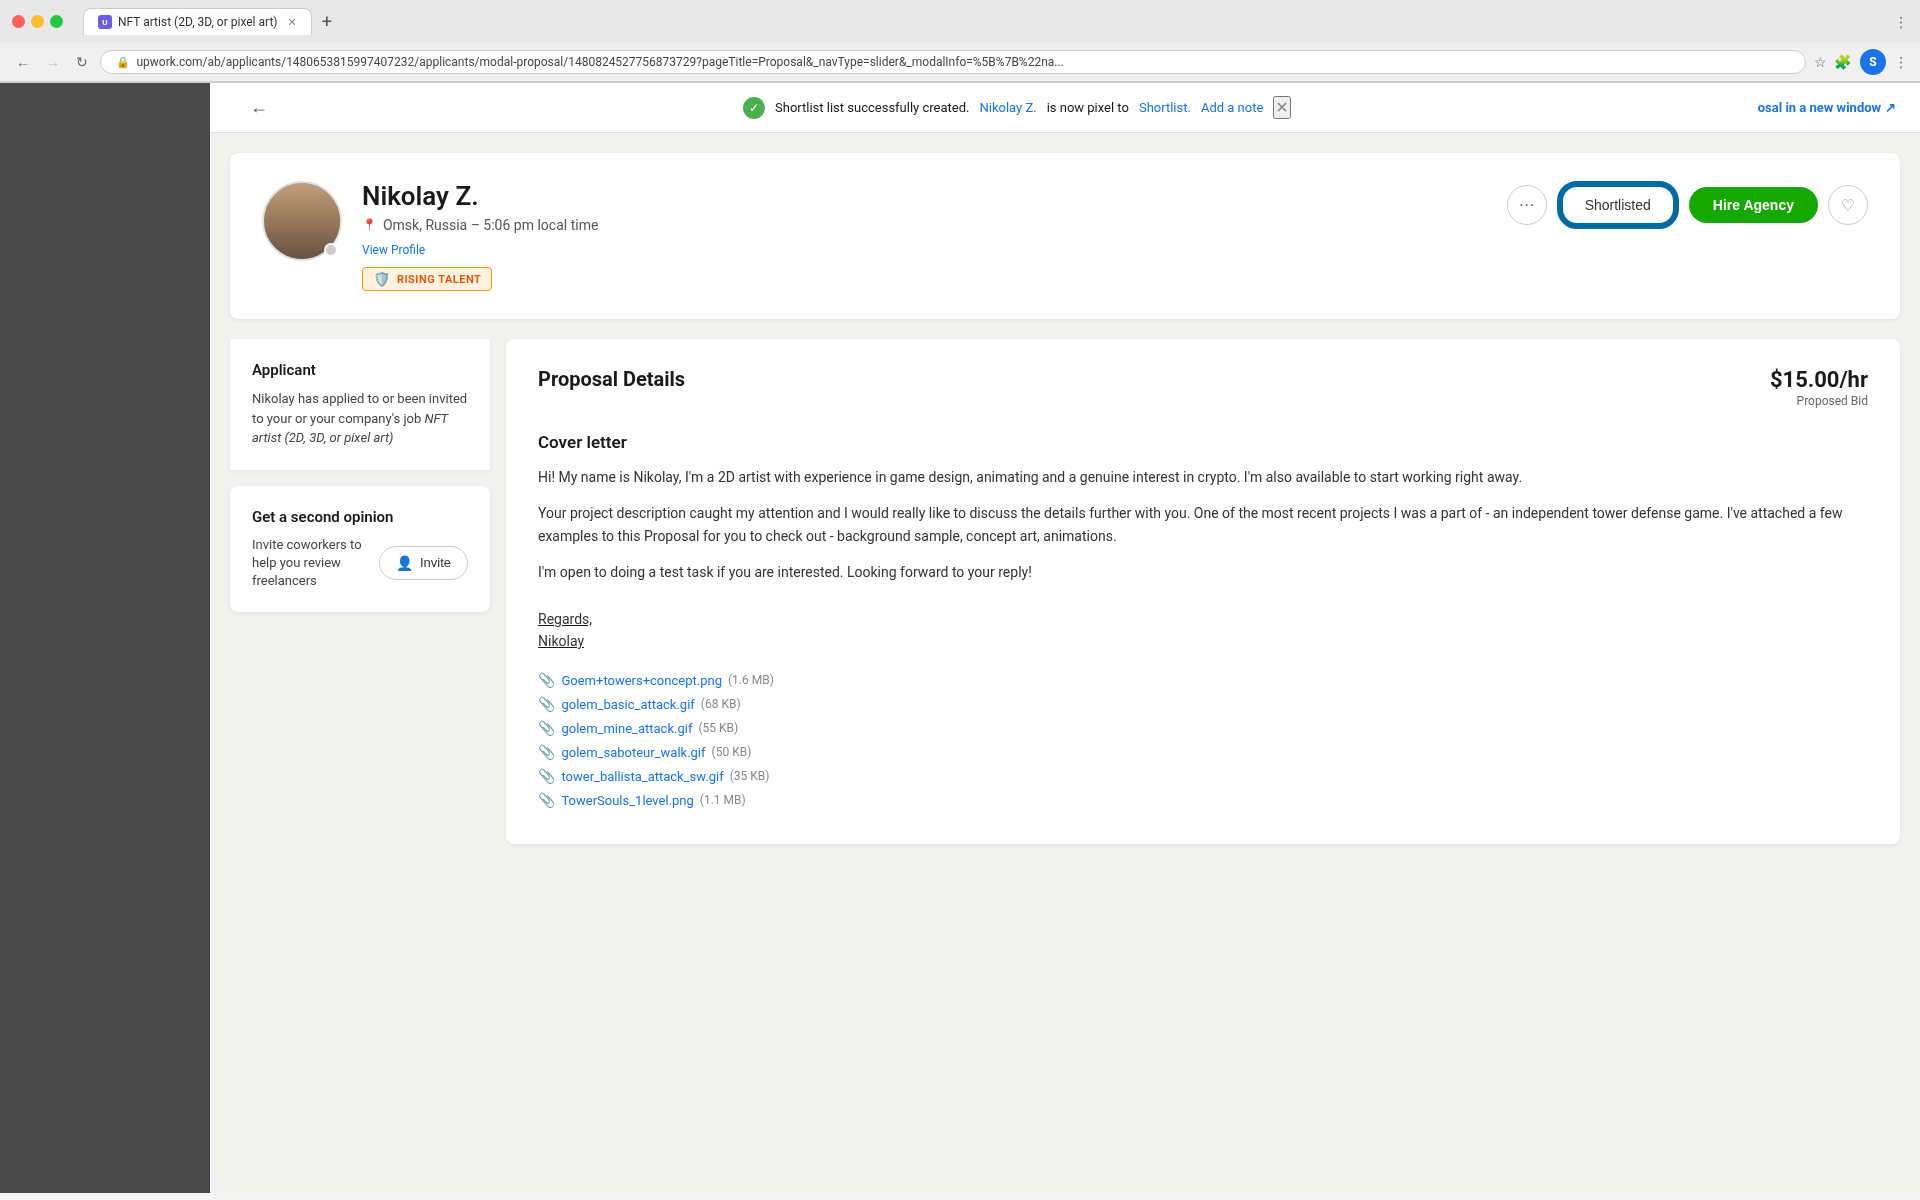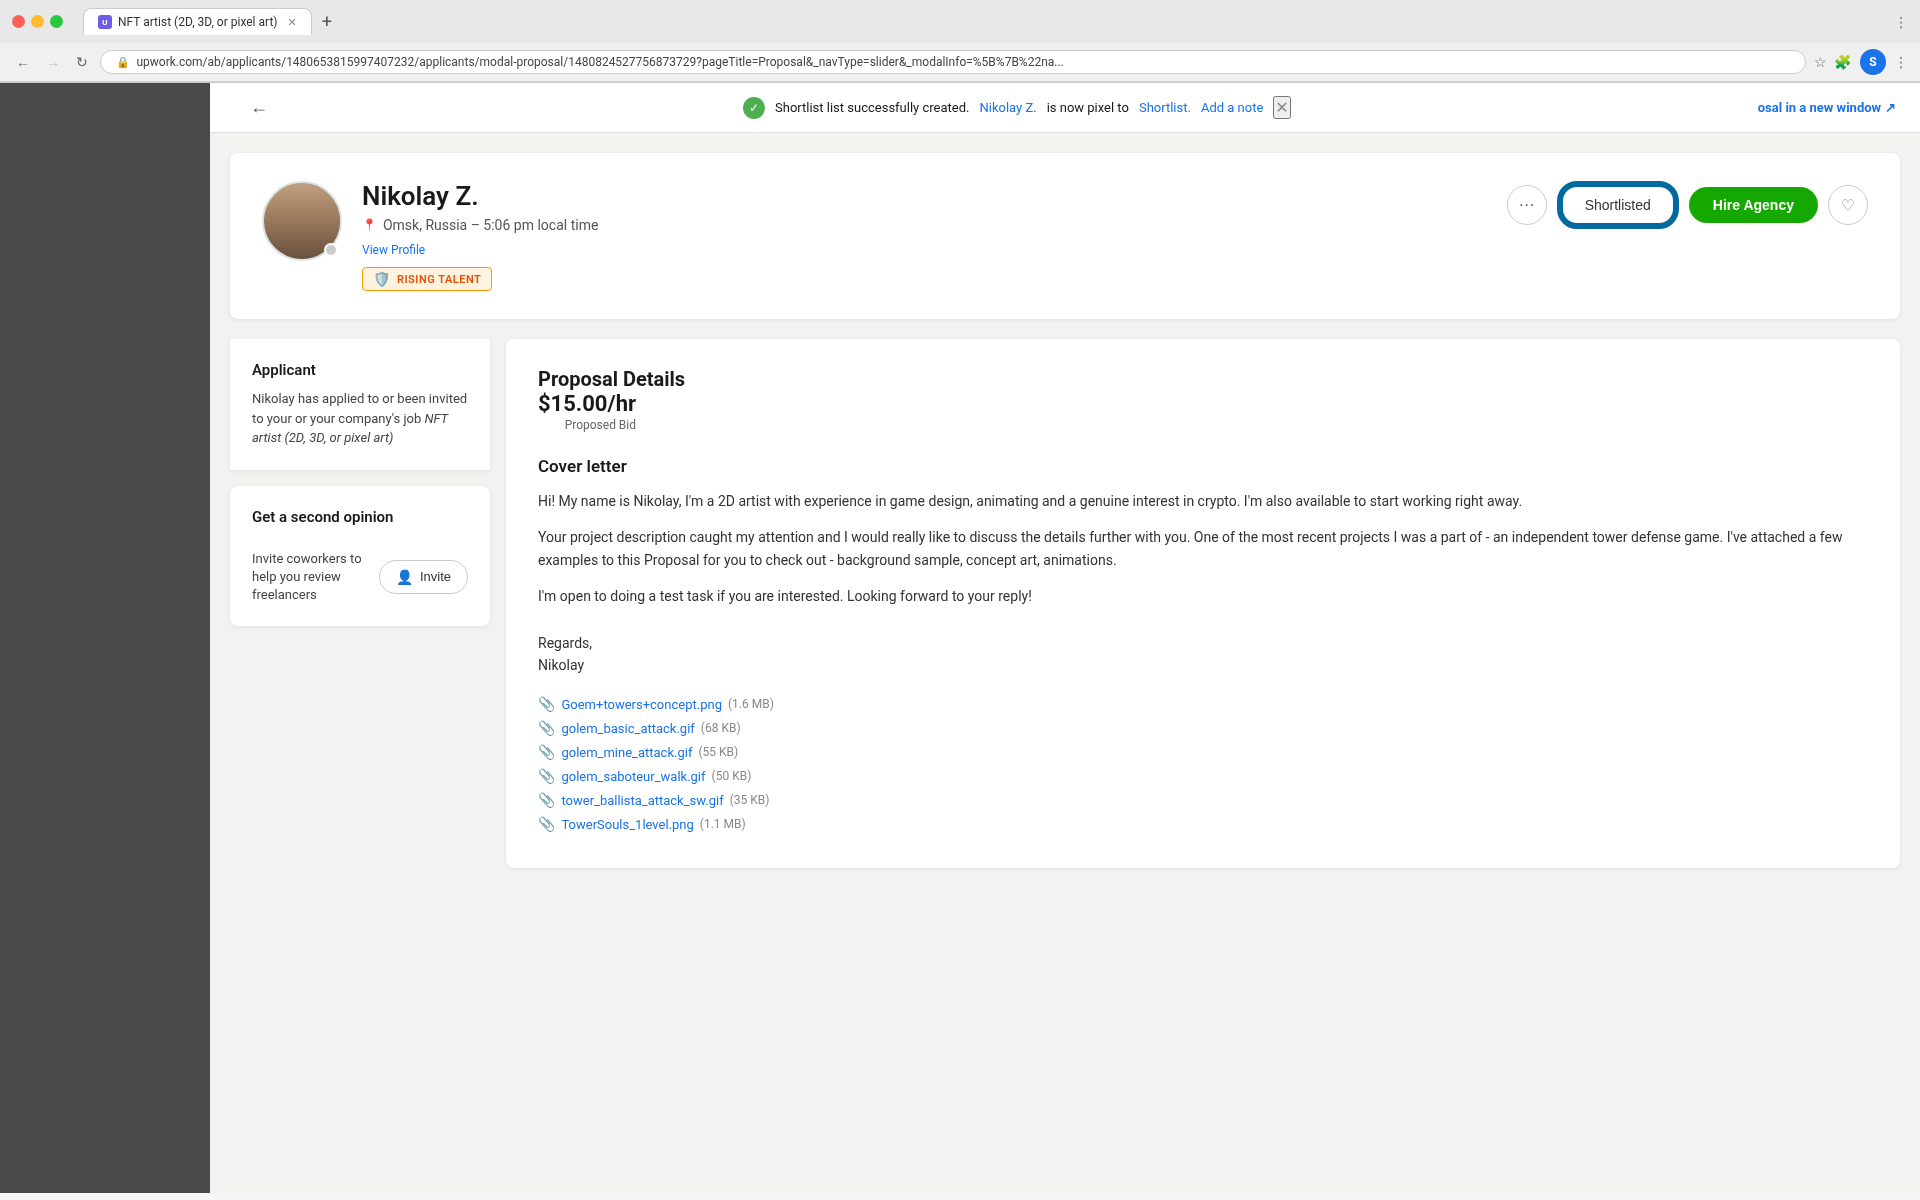--- a/index.html
+++ b/index.html
@@ -258,21 +258,21 @@
 
     
     .second-opinion {
       background: white;
       border-radius: 8px;
       padding: 22px;
       box-shadow: 0 1px 4px rgba(0,0,0,0.08);
     }
     .opinion-title {
       font-size: 15px; font-weight: 600; color: #1a1a1a;
-      margin-bottom: 24px;
+      margin-bottom: 10px;
     }
     .opinion-body {
       display: flex; align-items: center; justify-content: space-between;
       gap: 12px;
     }
     .opinion-text {
       font-size: 13px; color: #444; line-height: 1.4;
     }
     .invite-btn {
       display: flex; align-items: center; gap: 6px;
@@ -289,41 +289,40 @@
       background: white;
       border-radius: 8px;
       padding: 28px 32px;
       box-shadow: 0 1px 4px rgba(0,0,0,0.08);
     }
     .proposal-header {
       display: flex;
       justify-content: space-between;
       align-items: flex-start;
       margin-bottom: 24px;
-      flex-direction: column;
     }
     .proposal-title {
       font-size: 20px; font-weight: 700; color: #1a1a1a;
     }
     .bid-section { text-align: right; }
     .bid-amount {
       font-size: 22px; font-weight: 700; color: #1a1a1a;
     }
     .bid-label {
       font-size: 12px; color: #666; margin-top: 2px;
     }
     .cover-letter-title {
       font-size: 17px; font-weight: 600; color: #1a1a1a;
       margin-bottom: 14px;
     }
     .cover-letter-body p {
       font-size: 14px; color: #333; line-height: 1.6;
       margin-bottom: 14px;
     }
-    .signature { margin-top: 24px; }
+    .signature { margin-top: 24px; text-decoration: underline; }
     .signature p { margin-bottom: 0 !important; }
 
     
     .attachments {
       margin-top: 20px;
     }
     .attachment-item {
       display: flex; align-items: center; gap: 6px;
       margin-bottom: 8px;
     }

